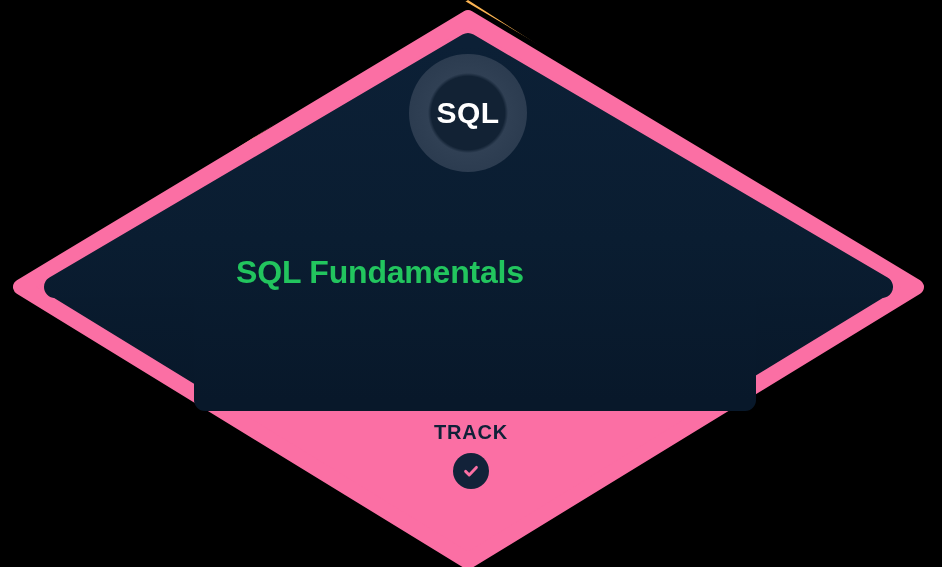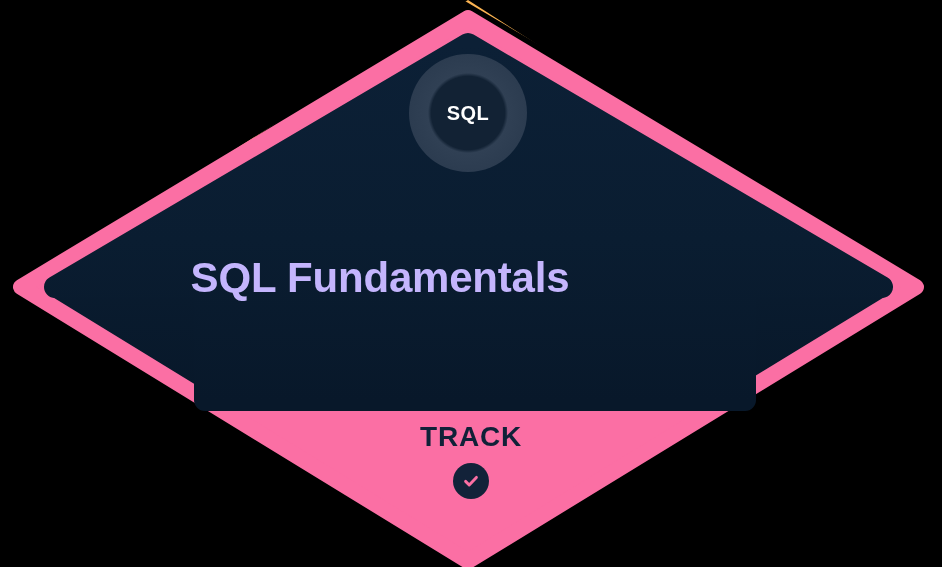--- a/index.html
+++ b/index.html
@@ -57,53 +57,53 @@
         rgba(48,64,84,1) 48%,
         rgba(44,60,80,1) 70%,
         rgba(20,36,54,0.85) 88%,
         rgba(12,28,46,0.25) 100%);
     display: flex;
     align-items: center;
     justify-content: center;
   }
   .emblem-label {
     color: #ffffff;
-    font-size: 20px;
+    font-size: 30px;
     font-weight: 700;
     letter-spacing: 0.4px;
     line-height: 1;
     font-family: "Liberation Sans", sans-serif;
   }
 
   
   .track-title {
     position: absolute;
     left: 0;
     top: 255px;
     width: 760px;
     text-align: center;
-    color: #c4b5fd;
-    font-size: 42px;
+    color: #22c55e;
+    font-size: 32px;
     font-weight: 700;
     letter-spacing: -0.2px;
     line-height: 1.1;
     font-family: "Liberation Sans", sans-serif;
   }
 
   
   .status-block {
     position: absolute;
     left: 0;
     top: 420px;
     width: 942px;
     text-align: center;
   }
   .status-line {
     color: #102138;
-    font-size: 28px;
+    font-size: 20px;
     font-weight: 600;
     letter-spacing: 0.8px;
     line-height: 1.22;
     font-family: "Liberation Sans", sans-serif;
   }
   .status-check {
     margin: 9px auto 0 auto;
     width: 36px;
     height: 36px;
     border-radius: 50%;

